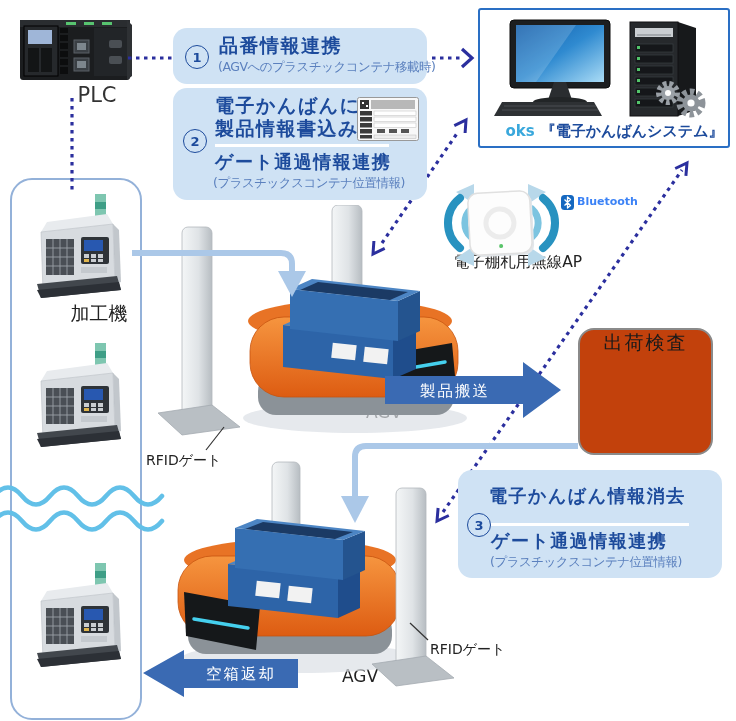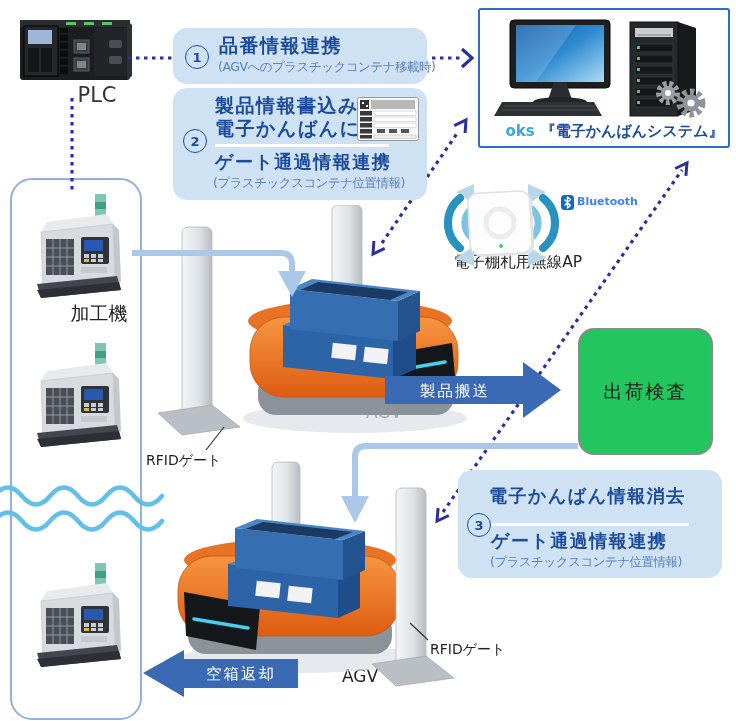--- a/index.html
+++ b/index.html
@@ -19,23 +19,23 @@
   .lbl{position:absolute;color:#222;white-space:nowrap;}
   .center{text-align:center;margin-left:20px;}
   
   .system-box{position:absolute;left:478px;top:8px;width:248px;height:136px;background:#fff;
               border:2.5px solid #2a6fc4;border-radius:3px;z-index:10;}
   .system-label{position:absolute;left:0;bottom:5px;width:100%;text-align:center;
                 font-weight:700;font-size:15px;white-space:nowrap;}
   .brand{color:#3aa8dc;margin-left:21px;}
   .system-name{color:#1d4b9c;padding-left:6px;}
   
-  .inspection-box{position:absolute;left:578px;top:328px;width:131px;height:123px;background:#22c55e;
+  .inspection-box{position:absolute;left:578px;top:328px;width:131px;height:123px;background:#c2410c;
                   border:2.5px solid #8a8a8a;border-radius:16px;z-index:10;
-                  display:flex;align-items:center;justify-content:center;}
+                  display:flex;align-items:flex-start;justify-content:center;}
   .inspection-box span{font-size:19px;color:#1a1a1a;letter-spacing:2px;}
   
   .enclosure{position:absolute;left:10px;top:178px;width:128px;height:538px;
              border:2px solid #93b1d9;border-radius:22px;z-index:1;}
   .flow-text{position:absolute;color:#fff;font-weight:400;font-size:15.5px;letter-spacing:2px;
              text-align:center;z-index:9;}
   .z2{z-index:2;} .z3{z-index:3;} .z5{z-index:5;}
 </style>
 </head>
 <body>
@@ -178,22 +178,22 @@
 
   <div class="step-box" style="left:173px;top:28px;width:254px;height:56px">
     <div class="step-num" style="left:12px;top:17px">1</div>
     <div class="step-title" style="left:46px;top:5px;font-size:19px">品番情報連携</div>
     <div class="step-sub" style="left:45px;top:31px">(AGVへのプラスチックコンテナ移載時)</div>
   </div>
 
   <div class="step-box" style="left:173px;top:88px;width:254px;height:112px">
     <div class="step-num" style="left:10px;top:41px">2</div>
     <div class="step-title" style="left:42px;top:6px;font-size:19px;line-height:23px">
+      <div>電子かんばんに</div>
       <div>製品情報書込み</div>
-      <div>電子かんばんに</div>
     </div>
 
     <svg class="abs" style="left:184px;top:9px" width="62" height="44" viewBox="0 0 62 44">
       <rect x="0.5" y="0.5" width="61" height="43" rx="2" fill="#f8f8f8" stroke="#999"></rect>
       <rect x="3" y="3" width="9" height="9" fill="#333"></rect>
       <rect x="5" y="5" width="2" height="2" fill="#fff"></rect>
         <rect x="9" y="8" width="2" height="2" fill="#fff"></rect>
       <rect x="14" y="3" width="44" height="9" fill="#b8b8b8"></rect>
       <rect x="3" y="14" width="12" height="4.5" fill="#3a3a3a"></rect>
         <rect x="17" y="14" width="42" height="4.5" fill="#fff" stroke="#bbb" stroke-width="0.5"></rect>

